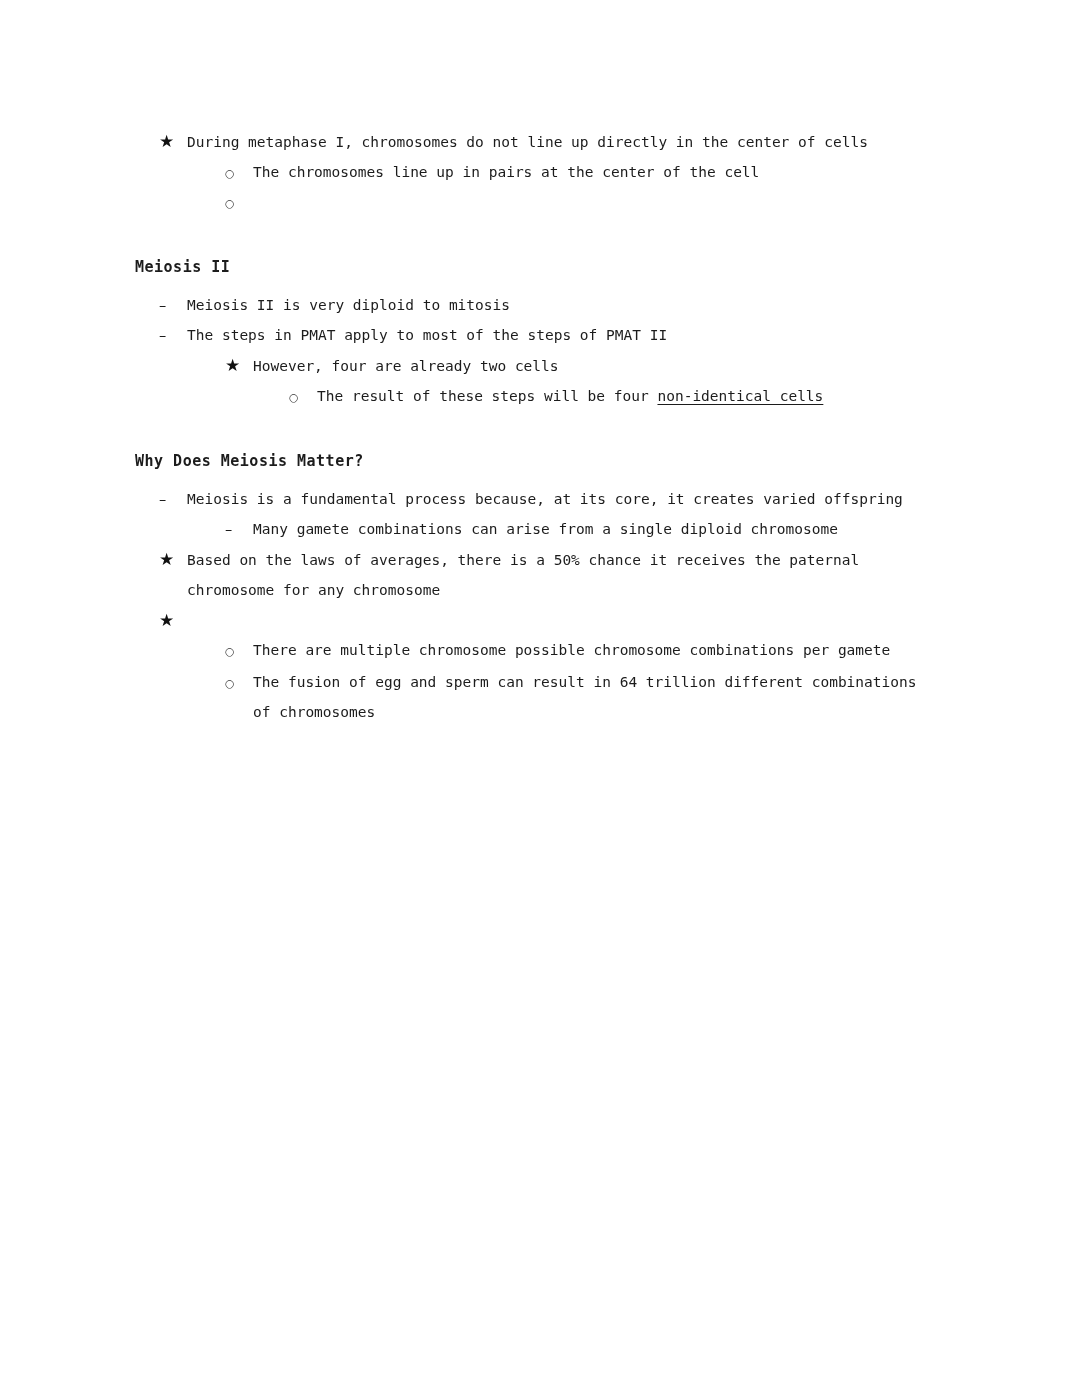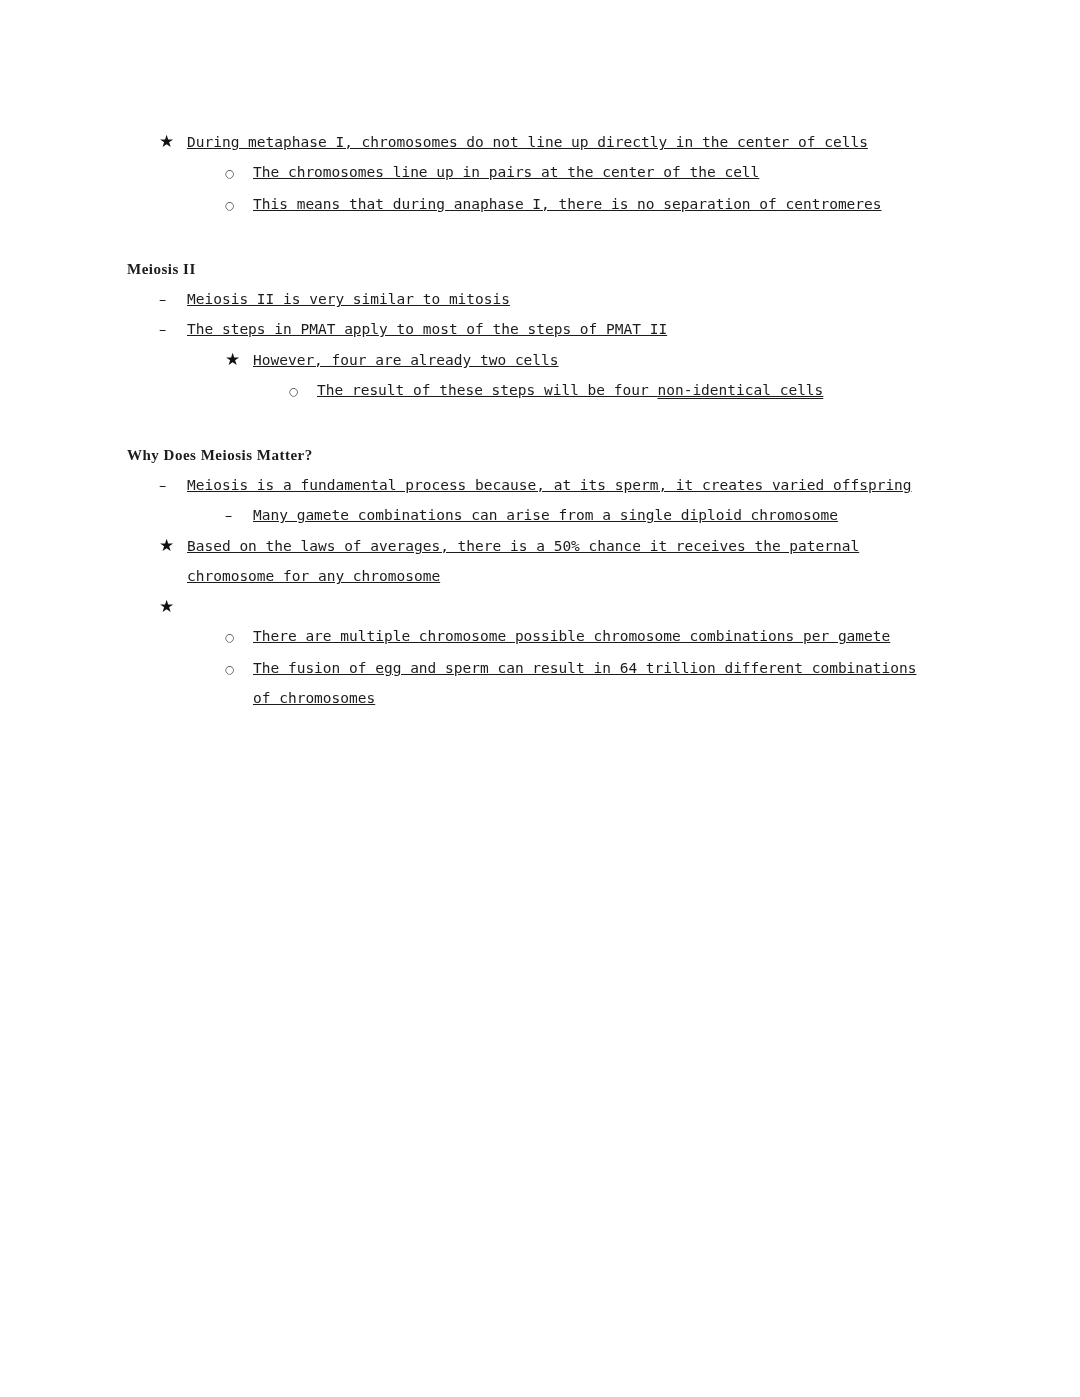--- a/index.html
+++ b/index.html
@@ -17,26 +17,25 @@
     padding: 126px 140px 60px 127px;
     font-family: "DejaVu Sans Mono", "Liberation Mono", monospace;
     font-size: 14.5px;
     line-height: 30px;
     color: #1c1c1c;
   }
   .block + .block {
     margin-top: 33px;
   }
   .heading {
-    margin: 0;
+    margin: 8px;
     font-size: 15px;
     font-weight: bold;
     line-height: 30px;
     letter-spacing: 0.5px;
-    font-family: Liberation Serif, serif;
   }
   .item {
     display: flex;
     align-items: baseline;
   }
   .indent-1 { padding-left: 32px; }
   .indent-2 { padding-left: 98px; }
   .indent-3 { padding-left: 162px; }
   .bullet {
     flex: 0 0 28px;
@@ -50,21 +49,20 @@
     font-size: 11px;
     color: #333333;
   }
   .bullet-dash {
     font-size: 14.5px;
     color: #1c1c1c;
   }
   .text {
     flex: 1 1 auto;
     min-width: 0;
-    text-decoration: underline;
   }
   .underline {
     text-decoration: underline;
     text-underline-offset: 3px;
   }
 </style>
 </head>
 <body>
 
 <div class="page">
@@ -73,47 +71,46 @@
         <div class="item indent-1">
           <span class="bullet bullet-star">★</span>
           <span class="text"><span>During metaphase I, chromosomes do not line up directly in the center of cells</span></span>
         </div>
         <div class="item indent-2">
           <span class="bullet bullet-circle">○</span>
           <span class="text"><span>The chromosomes line up in pairs at the center of the cell</span></span>
         </div>
         <div class="item indent-2">
           <span class="bullet bullet-circle">○</span>
-          <span class="text"><span>This means that during anaphase I, there is no separation of centromeres</span></span>
         </div>
       </section>
       <section class="block">
         <h2 class="heading">Meiosis II</h2>
         <div class="item indent-1">
           <span class="bullet bullet-dash">–</span>
-          <span class="text"><span>Meiosis II is very similar to mitosis</span></span>
+          <span class="text"><span>Meiosis II is very diploid to mitosis</span></span>
         </div>
         <div class="item indent-1">
           <span class="bullet bullet-dash">–</span>
           <span class="text"><span>The steps in PMAT apply to most of the steps of PMAT II</span></span>
         </div>
         <div class="item indent-2">
           <span class="bullet bullet-star">★</span>
           <span class="text"><span>However, four are already two cells</span></span>
         </div>
         <div class="item indent-3">
           <span class="bullet bullet-circle">○</span>
           <span class="text"><span>The result of these steps will be four </span><span class="underline">non-identical cells</span></span>
         </div>
       </section>
       <section class="block">
         <h2 class="heading">Why Does Meiosis Matter?</h2>
         <div class="item indent-1">
           <span class="bullet bullet-dash">–</span>
-          <span class="text"><span>Meiosis is a fundamental process because, at its sperm, it creates varied offspring</span></span>
+          <span class="text"><span>Meiosis is a fundamental process because, at its core, it creates varied offspring</span></span>
         </div>
         <div class="item indent-2">
           <span class="bullet bullet-dash">–</span>
           <span class="text"><span>Many gamete combinations can arise from a single diploid chromosome</span></span>
         </div>
         <div class="item indent-1">
           <span class="bullet bullet-star">★</span>
           <span class="text"><span>Based on the laws of averages, there is a 50% chance it receives the paternal chromosome for any chromosome</span></span>
         </div>
         <div class="item indent-1">

